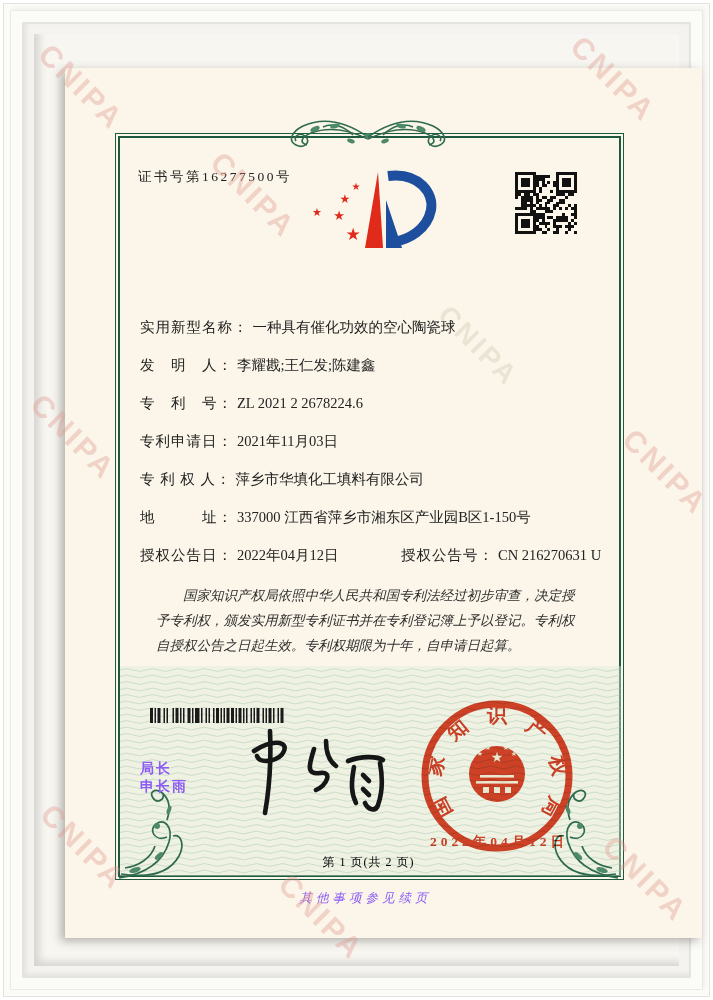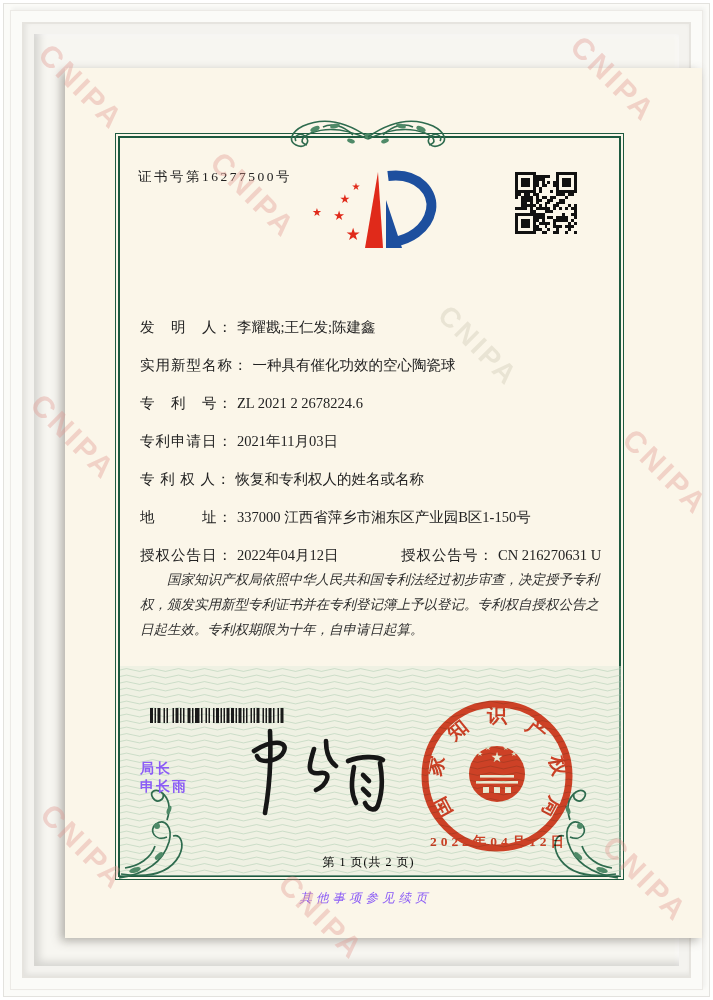--- a/index.html
+++ b/index.html
@@ -28,21 +28,21 @@
   
   .fields{position:absolute;left:75px;top:250px;width:465px;font-size:14.5px;color:#222;}
   .frow{height:38px;white-space:nowrap;}
   .flabel{letter-spacing:1px;}
   .fval{margin-left:4px;}
   .fval-date{display:inline-block;width:150px;}
   .grant-label{margin-left:14px;letter-spacing:1px;text-align:center;}
   
   .paras{position:absolute;left:75px;top:500px;width:462px;font-size:13.5px;line-height:1.85;
          color:#2e2e2e;font-style:italic;}
-  .paras p{margin:0;text-indent:2em;}
+  .paras p{margin:16px;text-indent:2em;}
   
   .waves{position:absolute;left:54px;top:595px;width:499px;height:213px;overflow:hidden;
          background:rgba(221,233,219,.42);}
   .barcode{position:absolute;left:85px;top:640px;}
   .director{position:absolute;left:75px;top:692px;font-family:"Liberation Sans","DejaVu Sans",sans-serif;
             font-weight:bold;font-size:14px;letter-spacing:2px;color:#8b5cf6;}
   .director .name{margin-top:0;}
   .signature{position:absolute;left:165px;top:655px;}
   .seal{position:absolute;left:352px;top:628px;mix-blend-mode:multiply;opacity:.95;}
   .page-note{position:absolute;left:50px;top:786px;width:507px;text-align:center;
@@ -418,33 +418,33 @@
         <rect x="2" y="20" width="1" height="1" fill="#111"></rect>
         <rect x="3" y="20" width="1" height="1" fill="#111"></rect>
         <rect x="4" y="20" width="1" height="1" fill="#111"></rect>
         <rect x="5" y="20" width="1" height="1" fill="#111"></rect>
         <rect x="6" y="20" width="1" height="1" fill="#111"></rect>
       </svg>
 
 
     <div class="fields">
       <div class="frow">
+        <span class="flabel">实用新型名称：</span><span class="fval">一种具有催化功效的空心陶瓷球</span>
+      </div>
+      <div class="frow">
         <span class="flabel">发　明　人：</span><span class="fval">李耀戡;王仁发;陈建鑫</span>
       </div>
       <div class="frow">
-        <span class="flabel">实用新型名称：</span><span class="fval">一种具有催化功效的空心陶瓷球</span>
-      </div>
-      <div class="frow">
         <span class="flabel">专　利　号：</span><span class="fval">ZL 2021 2 2678224.6</span>
       </div>
       <div class="frow">
         <span class="flabel">专利申请日：</span><span class="fval">2021年11月03日</span>
       </div>
       <div class="frow">
-        <span class="flabel">专 利 权 人：</span><span class="fval">恢复和专利权人的姓名或名称</span>
+        <span class="flabel">专 利 权 人：</span><span class="fval">萍乡市华填化工填料有限公司</span>
       </div>
       <div class="frow">
         <span class="flabel">地　　　址：</span><span class="fval">337000 江西省萍乡市湘东区产业园B区1-150号</span>
       </div>
       <div class="frow">
         <span class="flabel">授权公告日：</span><span class="fval fval-date">2022年04月12日</span><span class="grant-label">授权公告号：</span><span class="fval">CN 216270631 U</span>
       </div>
     </div>
 
     <div class="paras">

